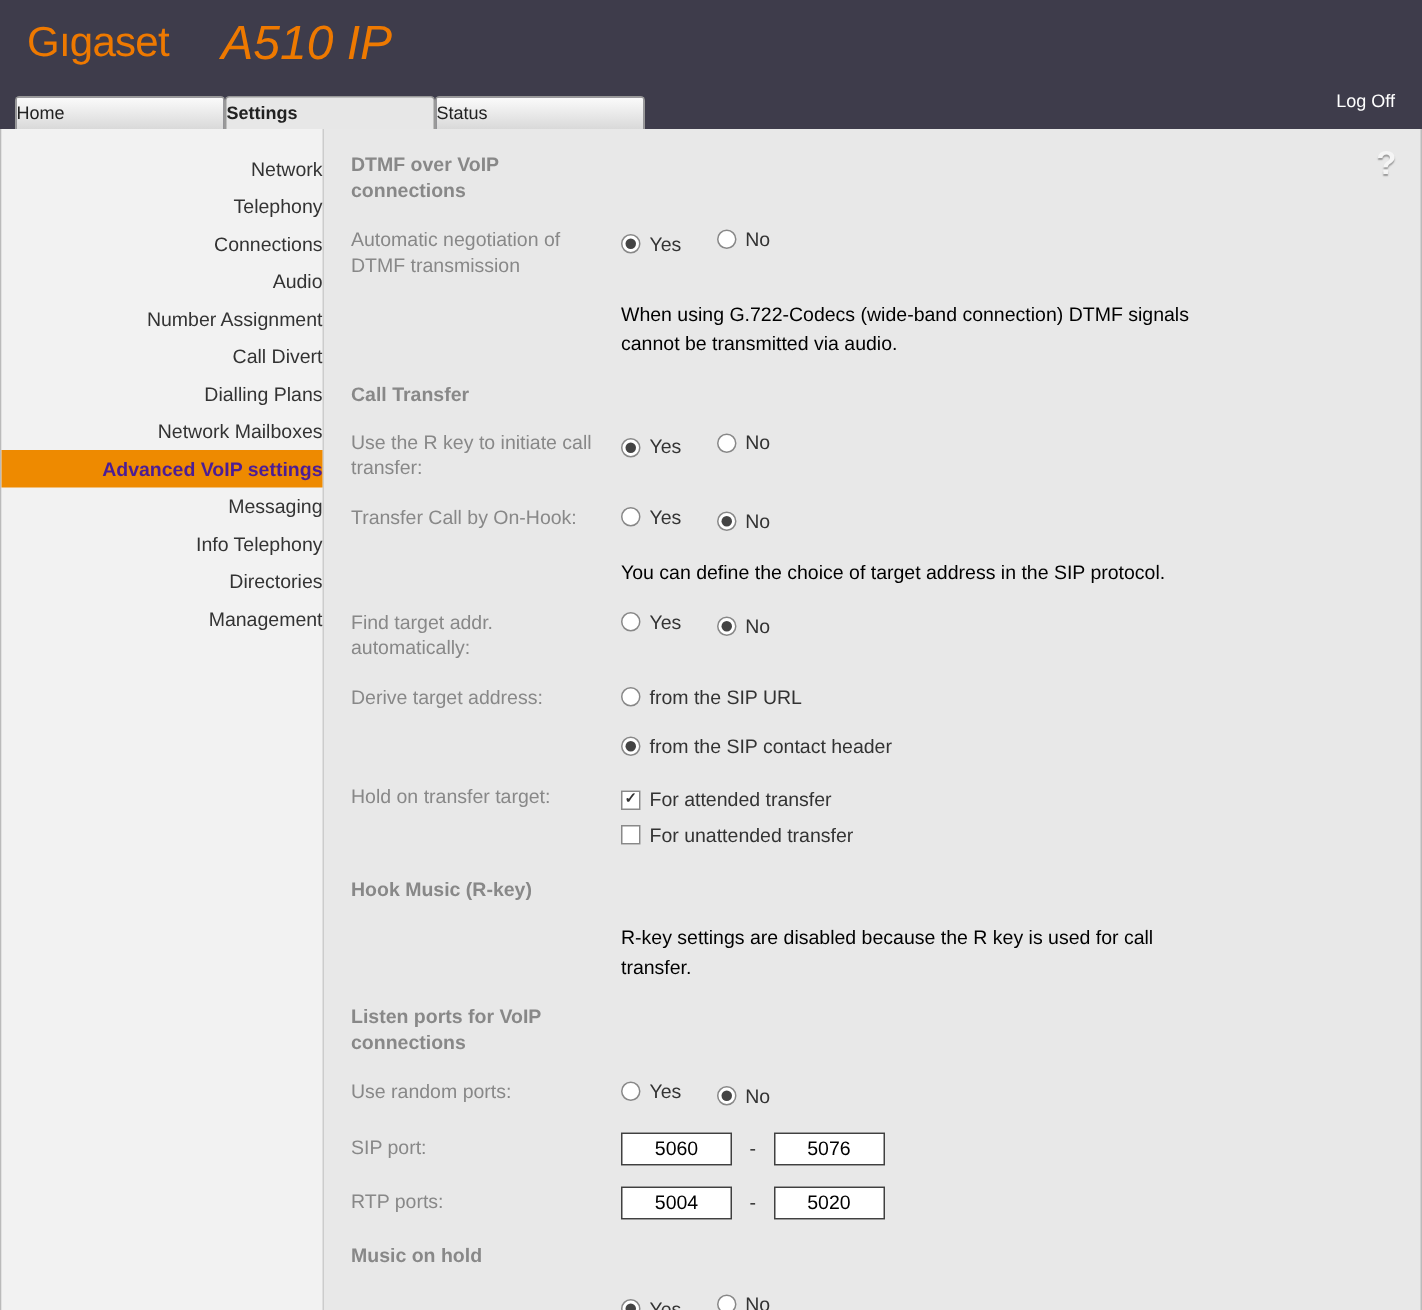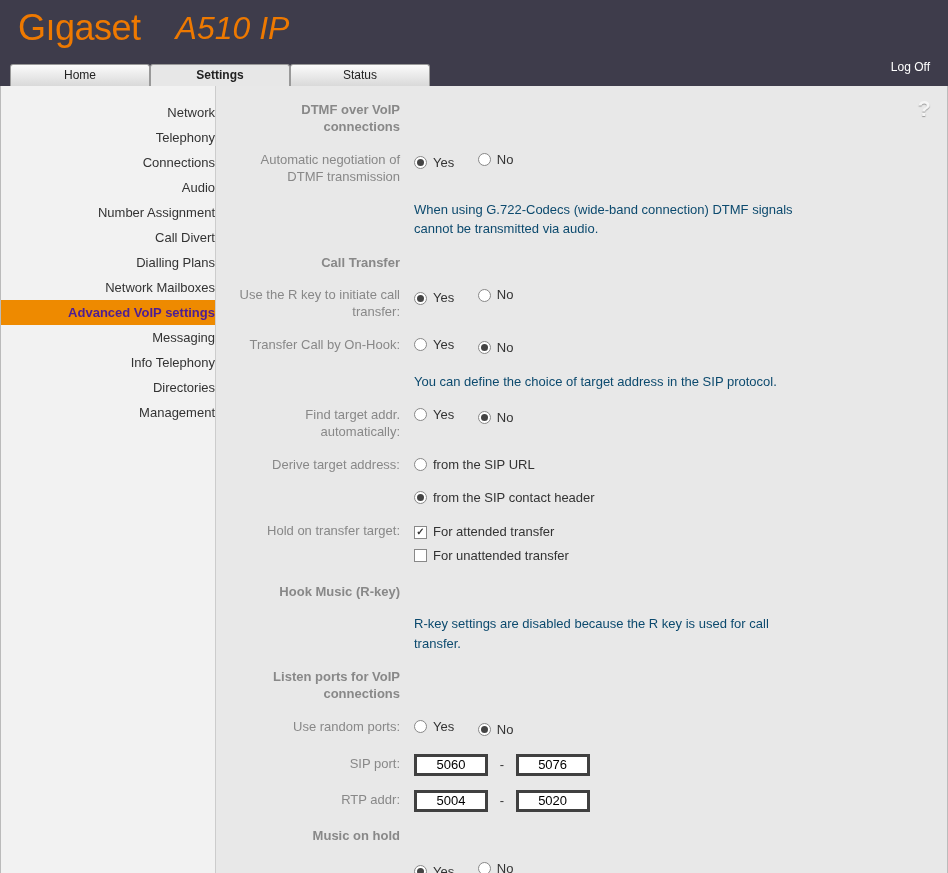--- a/index.html
+++ b/index.html
@@ -14,21 +14,21 @@
   .topbar {
     background:#3e3c4b;
     color:#fff;
     height:56px;
     display:flex;
     align-items:center;
     padding:0 18px;
   }
   .brand {
     color:#ee7900;
-    font-size:36px;
+    font-size:28px;
     font-weight:500;
     letter-spacing:-0.5px;
     margin-right:35px;
   }
   .model {
     color:#ee7900;
     font-size:32px;
     font-weight:300;
     font-style:italic;
   }
@@ -41,21 +41,21 @@
     position:relative;
   }
   .tab {
     width:140px;
     height:22px;
     background:linear-gradient(#fbfbfb,#d9d9d9);
     border:1px solid #999;
     border-bottom:none;
     border-radius:3px 3px 0 0;
     margin-right:0px;
-    text-align:center;
+    text-align:left;
     font-size:12px;
     line-height:20px;
     color:#222;
     cursor:pointer;
   }
   .tab.active {
     background:#e7e7e7;
     font-weight:bold;
   }
   .logoff {
@@ -107,21 +107,21 @@
     padding:14px 18px 30px 18px;
     position:relative;
   }
   .row {
     display:flex;
     align-items:flex-start;
     margin-bottom:14px;
   }
   .label {
     width:180px;
-    text-align:right;
+    text-align:left;
     color:#888;
     padding-right:14px;
     padding-top:2px;
     line-height:1.3;
   }
   .label.section {
     color:#888;
     font-weight:bold;
   }
   .controls {
@@ -140,24 +140,24 @@
     margin-right:6px; display:inline-flex;align-items:center;justify-content:center;
     background:#fff;
   }
   .rbox.sel::after{content:"";width:7px;height:7px;border-radius:50%;background:#444;}
   .cbox {
     width:13px;height:13px;border:1px solid #888;background:#fff;
     margin-right:6px;display:inline-flex;align-items:center;justify-content:center;
     font-size:10px;line-height:10px;
   }
   .cbox.sel::after{content:"✓";color:#333;font-weight:bold;}
-  .note { color:#0c4a6e; max-width:400px; }
+  .note { color:#000000; max-width:400px; }
   input.port {
     width:74px; text-align:center; height:22px;
-    border:3px solid #404040; background:#fff; font-size:13px;
+    border:1px solid #404040; background:#fff; font-size:13px;
   }
   .dash { margin:0 8px; }
 </style>
 </head>
 <body>
 
 <div class="topbar">
   <div class="brand">Gıgaset</div>
   <div class="model">A510 IP</div>
 </div>
@@ -334,21 +334,21 @@
     <div class="row">
       <div class="label">SIP port:</div>
       <div class="controls">
         <input class="port" value="5060" style="">
         <span class="dash">-</span>
         <input class="port" value="5076" style="">
       </div>
     </div>
 
     <div class="row">
-      <div class="label">RTP addr:</div>
+      <div class="label">RTP ports:</div>
       <div class="controls">
         <input class="port" value="5004" style="">
         <span class="dash">-</span>
         <input class="port" value="5020" style="">
       </div>
     </div>
 
     <div class="row">
       <div class="label section">Music on hold</div>
       <div class="controls"></div>

